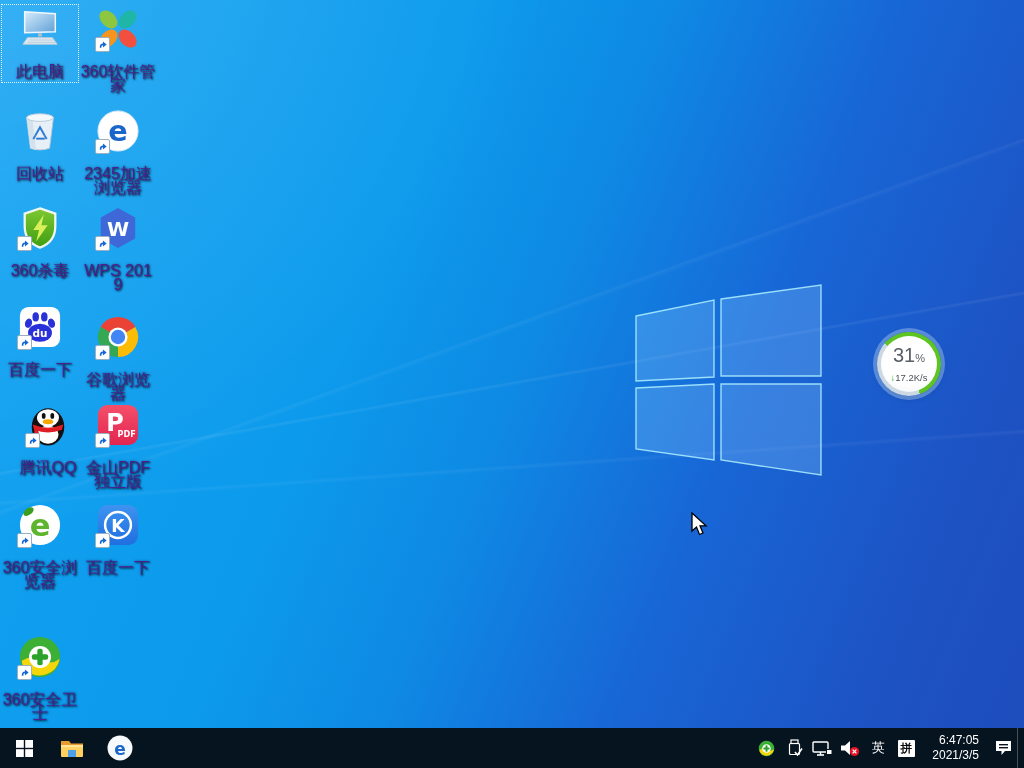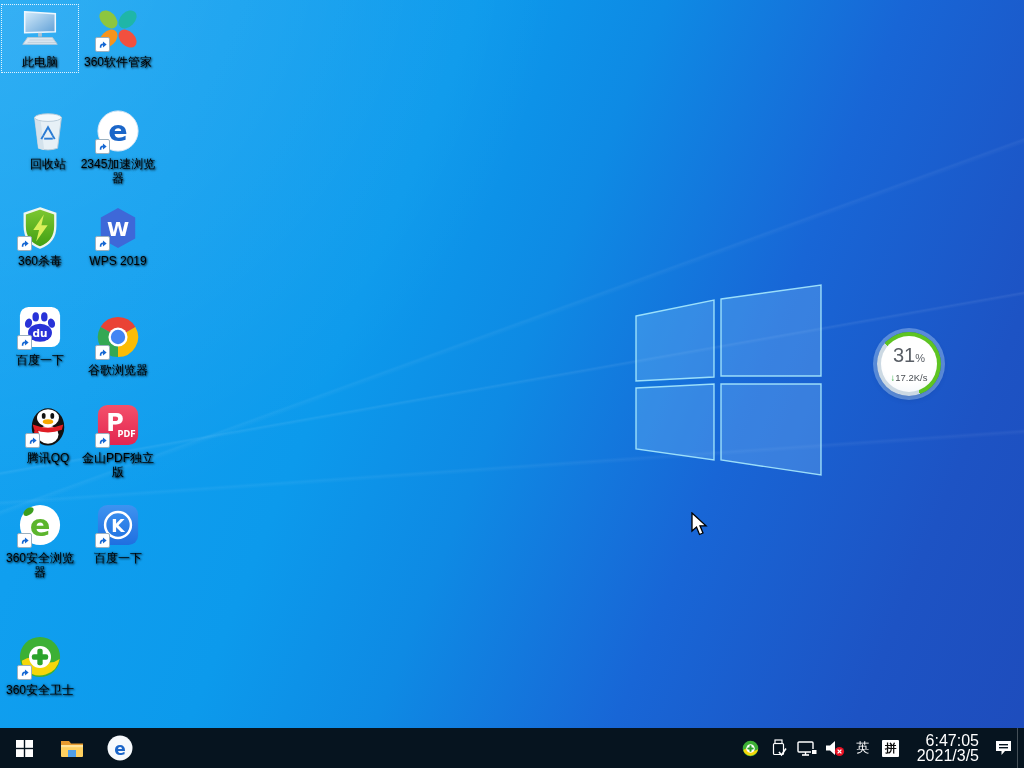--- a/index.html
+++ b/index.html
@@ -24,21 +24,21 @@
   .winlogo{position:absolute;left:630px;top:276px;}
   
   .cell{
     position:absolute;width:76px;text-align:center;cursor:default;
     padding:2px 0 3px 0;border:1px dotted transparent;
   }
   .cell.selected{border:1px dotted rgba(255,255,255,0.85);background:rgba(120,190,255,0.08);}
   .ic{width:44px;height:44px;margin:0 auto;position:relative;}
   .ic svg{display:block;}
   .lbl{
-    margin-top:4px;color:#000000;font-size:12px;line-height:14px;
+    margin-top:14px;color:#4c1d95;font-size:16px;line-height:14px;
     text-shadow:1px 1px 2px rgba(0,0,0,0.75),0 0 3px rgba(0,0,0,0.4);
     word-break:break-all;
   }
   .sc{position:absolute;left:-1px;bottom:-1px;width:13px;height:13px;background:#fff;
       border:1px solid #9ab0c0;border-radius:2px;display:flex;align-items:center;justify-content:center;}
   
   .speedball{
     position:absolute;left:877px;top:332px;width:64px;height:64px;border-radius:50%;
     background:conic-gradient(from 310deg,#5ec422 0 210deg,#ccd9e3 210deg 360deg);
     box-shadow:0 0 0 4px rgba(210,235,255,0.35),0 2px 6px rgba(0,40,90,0.35);
@@ -58,21 +58,21 @@
   .taskbar{
     position:absolute;left:0;bottom:0;width:1024px;height:40px;background:#06141f;
     display:flex;align-items:center;z-index:50;
   }
   .tb-btn{width:48px;height:40px;display:flex;align-items:center;justify-content:center;}
   .tray{margin-left:auto;display:flex;align-items:center;height:40px;}
   .tray-ic{width:24px;height:40px;display:flex;align-items:center;justify-content:center;margin:0 2px;}
   .ime-lang{color:#fff;font-size:13px;width:24px;text-align:center;}
   .ime-mode{width:17px;height:17px;background:#fff;color:#0a0a0a;font-size:11.5px;font-weight:bold;
       display:flex;align-items:center;justify-content:center;border-radius:1px;}
-  .clock{color:#fff;font-size:16px;line-height:15px;text-align:right;padding:0 10px 0 12px;}
+  .clock{color:#fff;font-size:12px;line-height:15px;text-align:right;padding:0 10px 0 12px;}
   .showdesk{width:6px;height:40px;border-left:1px solid rgba(255,255,255,0.25);}
 </style>
 </head>
 <body>
 
 <div class="wallpaper"></div>
 <div class="beams"></div>
 <svg class="winlogo" width="200" height="210" viewBox="0 0 200 210">
   <g fill="rgba(140,205,255,0.28)" stroke="rgba(175,240,255,0.85)" stroke-width="1.4">
     <polygon points="6,40 84,24 84,101 6,105"></polygon>
@@ -111,21 +111,21 @@
     </svg>
     <span class="sc">
       <svg width="11" height="11" viewBox="0 0 12 12">
           <path d="M3,9.5 C3,6.2 4.2,5 6.5,5 L6.5,2.6 L10.5,5.9 L6.5,9.2 L6.5,6.9 C5.2,6.9 4.8,7.6 4.8,9.5 Z" fill="#1567d3"></path>
         </svg>
     </span>
   </div>
   <div class="lbl">360软件管家</div>
 </div>
 
-<div class="cell" style="left:9px;top:106px">
+<div class="cell" style="left:1px;top:106px">
   <div class="ic">
     <svg width="44" height="44" viewBox="0 0 46 46">
       <path d="M9,9 L13,41 Q23,44.5 33,41 L37,9 Z" fill="#e7f0f6" stroke="#b9cbd8" stroke-width="1"></path>
       <path d="M9,9 L13,41 Q16,42.3 19,42.8 L15,9.5 Z" fill="#d4e2ec"></path>
       <ellipse cx="23" cy="9" rx="14" ry="4" fill="#f2f8fc" stroke="#b9cbd8" stroke-width="1"></ellipse>
       <g stroke="#2b7bd4" stroke-width="2" fill="none">
         <path d="M18,28 L23,19 L28,28"></path>
         <path d="M19,31 L28,31"></path>
         <path d="M18,28 L16,31.5"></path>
           <path d="M28,28 L30,31.5"></path>

